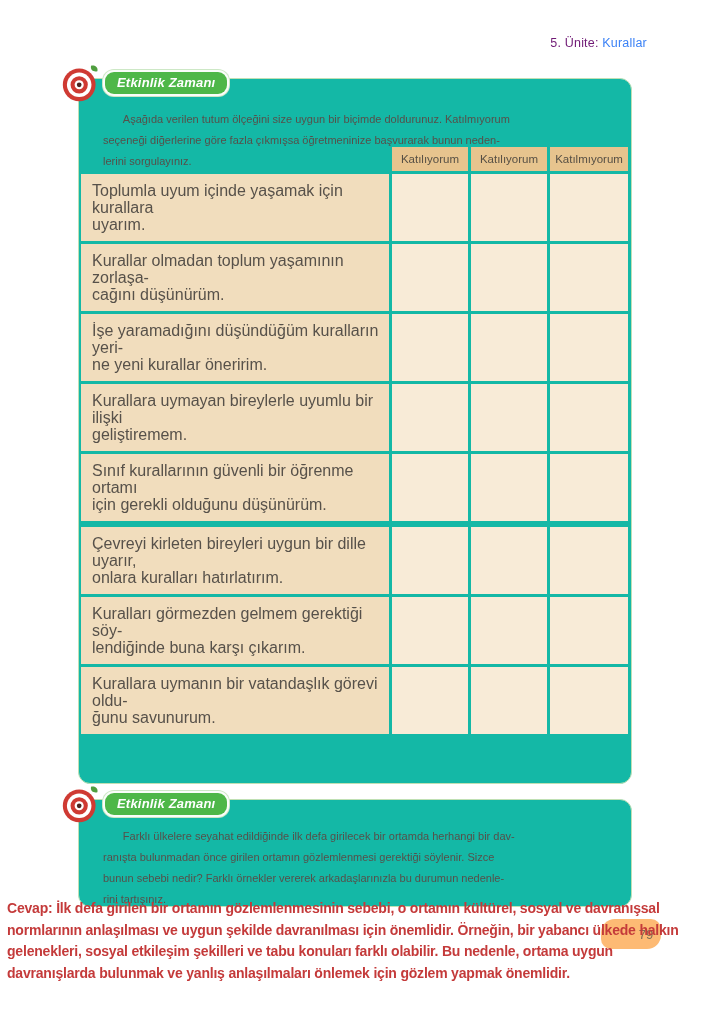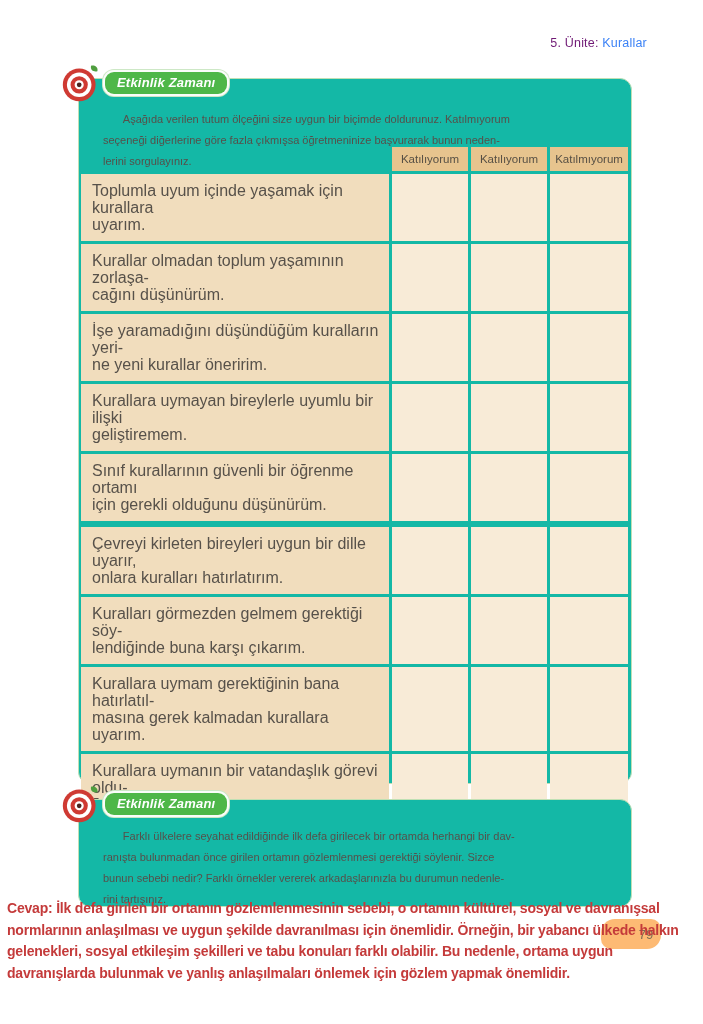--- a/index.html
+++ b/index.html
@@ -152,26 +152,20 @@
       <div class="cell ans"></div>
       <div class="cell ans"></div>
     </div>
     <div class="trow">
       <div class="cell stmt">Kuralları görmezden gelmem gerektiği söy-<br>lendiğinde buna karşı çıkarım.</div>
       <div class="cell ans"></div>
       <div class="cell ans"></div>
       <div class="cell ans"></div>
     </div>
     <div class="trow">
-      <div class="cell stmt">Kurallara uymam gerektiğinin bana hatırlatıl-<br>masına gerek kalmadan kurallara uyarım.</div>
-      <div class="cell ans"></div>
-      <div class="cell ans"></div>
-      <div class="cell ans"></div>
-    </div>
-    <div class="trow">
       <div class="cell stmt">Kurallara uymanın bir vatandaşlık görevi oldu-<br>ğunu savunurum.</div>
       <div class="cell ans"></div>
       <div class="cell ans"></div>
       <div class="cell ans"></div>
     </div>
   </div>
 </section>
 
 <section class="activity-box box2">
   <div class="badge-row">

